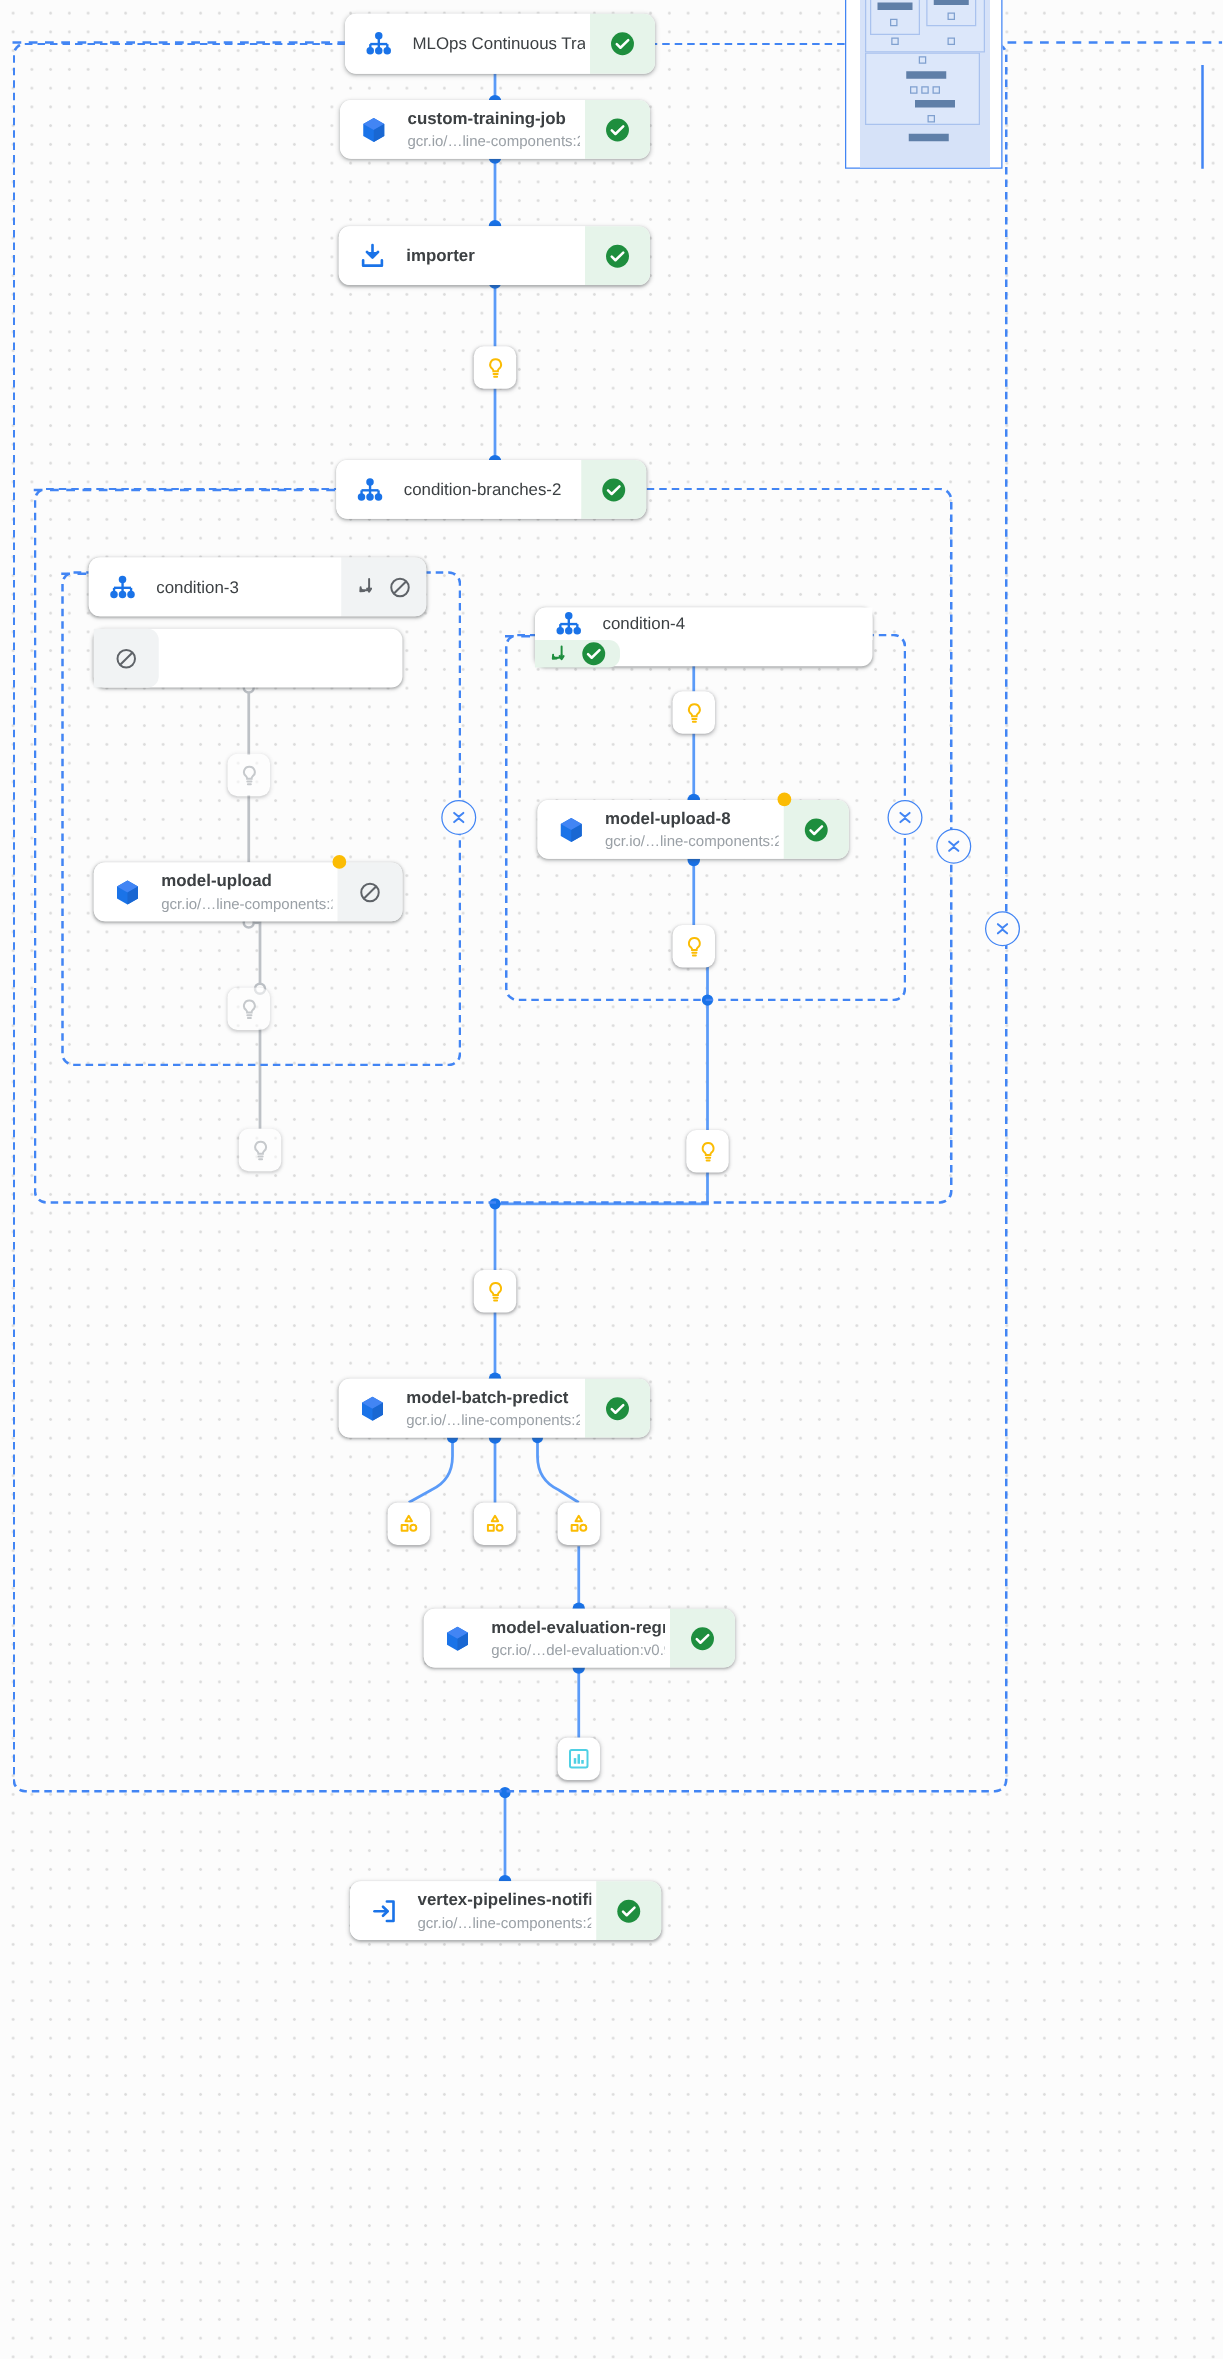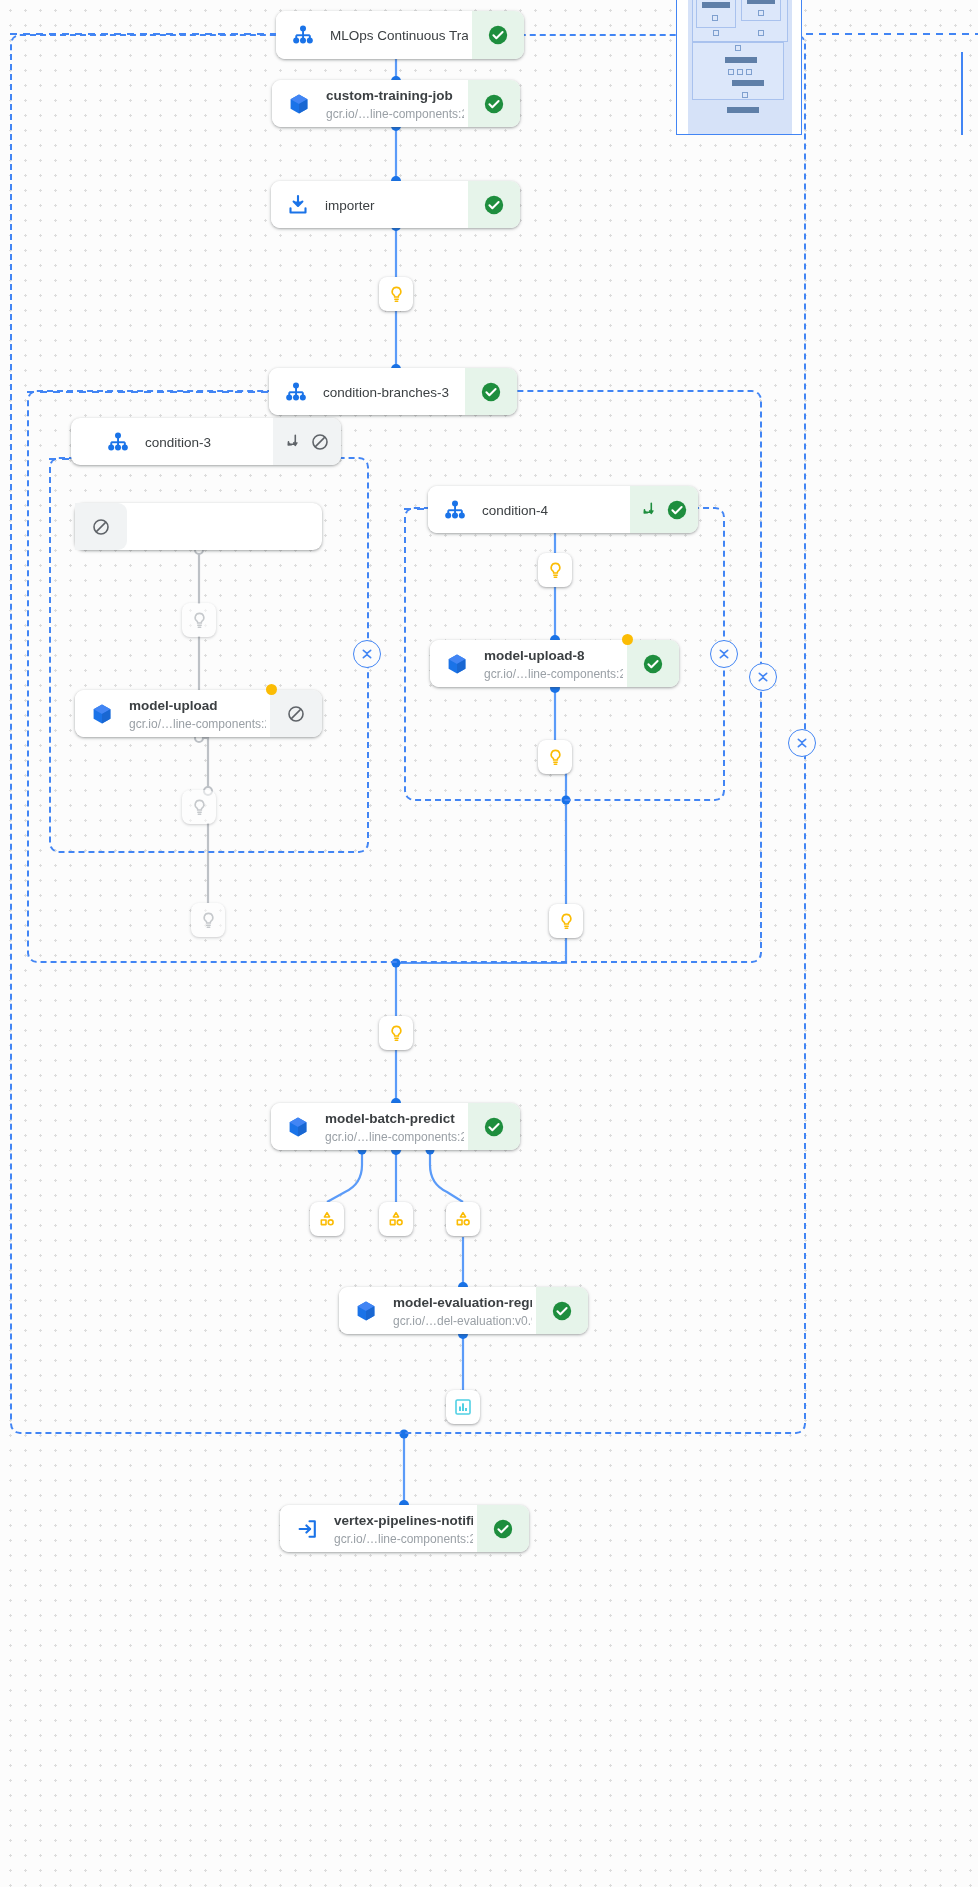--- a/index.html
+++ b/index.html
@@ -256,21 +256,21 @@
       </span>
     </div>
     <div class="status-cell ok">
       <svg width="22" height="22" viewBox="0 0 24 24">
         <circle cx="12" cy="12" r="10" fill="#1e8e3e"></circle>
         <path d="M7 12.3l3.2 3.2L17 8.8" stroke="#fff" stroke-width="2.2" fill="none" stroke-linecap="round" stroke-linejoin="round"></path>
       </svg>
     </div>
   </div>
 
-  <div class="node" style="left:271px; top:181px; width:249px; height:47px;">
+  <div class="node" style="left:271px; top:181px; width:249px; height:47px;font-weight:bold;">
     <div class="node-inner">
       <span class="node-icon">
         <svg width="24" height="24" viewBox="0 0 24 24" fill="none" stroke="#1a73e8" stroke-width="2.1" stroke-linecap="round" stroke-linejoin="round">
           <path d="M12 3v9"></path>
           <path d="M7.6 8.6L12 13l4.4-4.4" fill="#1a73e8" stroke="#1a73e8"></path>
           <path d="M4.5 15.2v4.3h15v-4.3"></path>
         </svg>
       </span>
       <span class="node-text">
         <span class="node-title">importer</span>
@@ -301,32 +301,32 @@
           <circle cx="12" cy="17.5" r="3"></circle>
             <circle cx="18.8" cy="17.5" r="3"></circle>
           <rect x="11.1" y="6.6" width="1.9" height="5.6"></rect>
           <rect x="5.2" y="11.3" width="13.6" height="1.9"></rect>
           <rect x="4.3" y="12.3" width="1.9" height="3.2"></rect>
           <rect x="11.1" y="12.3" width="1.9" height="3.2"></rect>
           <rect x="17.9" y="12.3" width="1.9" height="3.2"></rect>
         </svg>
       </span>
       <span class="node-text">
-        <span class="node-title">condition-branches-3</span>
-      </span>
-    </div>
-    <div class="status-cell ok">
-      <svg width="22" height="22" viewBox="0 0 24 24">
-        <circle cx="12" cy="12" r="10" fill="#1e8e3e"></circle>
-        <path d="M7 12.3l3.2 3.2L17 8.8" stroke="#fff" stroke-width="2.2" fill="none" stroke-linecap="round" stroke-linejoin="round"></path>
-      </svg>
-    </div>
-  </div>
-
-  <div class="node" style="left:71px; top:418px; width:270px; height:47px;padding-left:20px;">
+        <span class="node-title">condition-branches-2</span>
+      </span>
+    </div>
+    <div class="status-cell ok">
+      <svg width="22" height="22" viewBox="0 0 24 24">
+        <circle cx="12" cy="12" r="10" fill="#1e8e3e"></circle>
+        <path d="M7 12.3l3.2 3.2L17 8.8" stroke="#fff" stroke-width="2.2" fill="none" stroke-linecap="round" stroke-linejoin="round"></path>
+      </svg>
+    </div>
+  </div>
+
+  <div class="node" style="left:71px; top:446px; width:270px; height:47px;">
     <div class="node-inner">
       <span class="node-icon">
         <svg width="24" height="24" viewBox="0 0 24 24" fill="#1a73e8">
           <circle cx="12" cy="5.6" r="3"></circle>
             <circle cx="5.2" cy="17.5" r="3"></circle>
           <circle cx="12" cy="17.5" r="3"></circle>
             <circle cx="18.8" cy="17.5" r="3"></circle>
           <rect x="11.1" y="6.6" width="1.9" height="5.6"></rect>
           <rect x="5.2" y="11.3" width="13.6" height="1.9"></rect>
           <rect x="4.3" y="12.3" width="1.9" height="3.2"></rect>
@@ -401,21 +401,21 @@
   </div>
 
   <div class="artifact dim" style="left:191px; top:903px;">
     <svg width="19" height="19" viewBox="0 0 24 24" fill="none" stroke="#9aa0a6" stroke-width="2" stroke-linecap="round">
       <path d="M12 3a5.4 5.4 0 0 0-3.2 9.8c.6.5.9 1.1.9 1.8v.6h4.6v-.6c0-.7.3-1.3.9-1.8A5.4 5.4 0 0 0 12 3z"></path>
       <path d="M9.9 18h4.2"></path>
         <path d="M10.5 20.6h3"></path>
     </svg>
   </div>
 
-  <div class="node" style="left:428px; top:486px; width:270px; height:47px;">
+  <div class="node" style="left:428px; top:486px; width:270px; height:47px;flex-direction:column;">
     <div class="node-inner">
       <span class="node-icon">
         <svg width="24" height="24" viewBox="0 0 24 24" fill="#1a73e8">
           <circle cx="12" cy="5.6" r="3"></circle>
             <circle cx="5.2" cy="17.5" r="3"></circle>
           <circle cx="12" cy="17.5" r="3"></circle>
             <circle cx="18.8" cy="17.5" r="3"></circle>
           <rect x="11.1" y="6.6" width="1.9" height="5.6"></rect>
           <rect x="5.2" y="11.3" width="13.6" height="1.9"></rect>
           <rect x="4.3" y="12.3" width="1.9" height="3.2"></rect>

